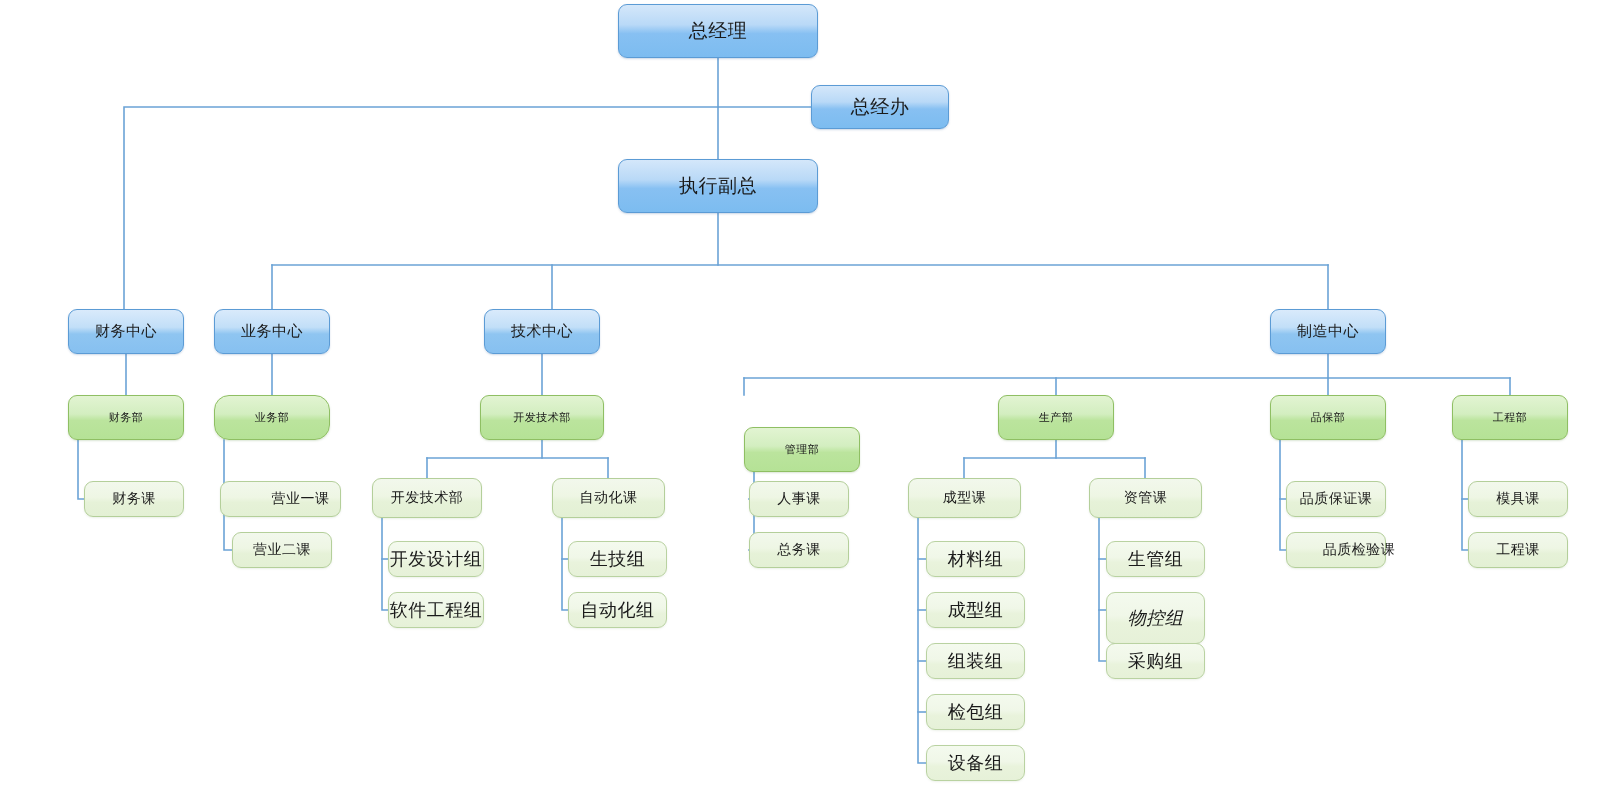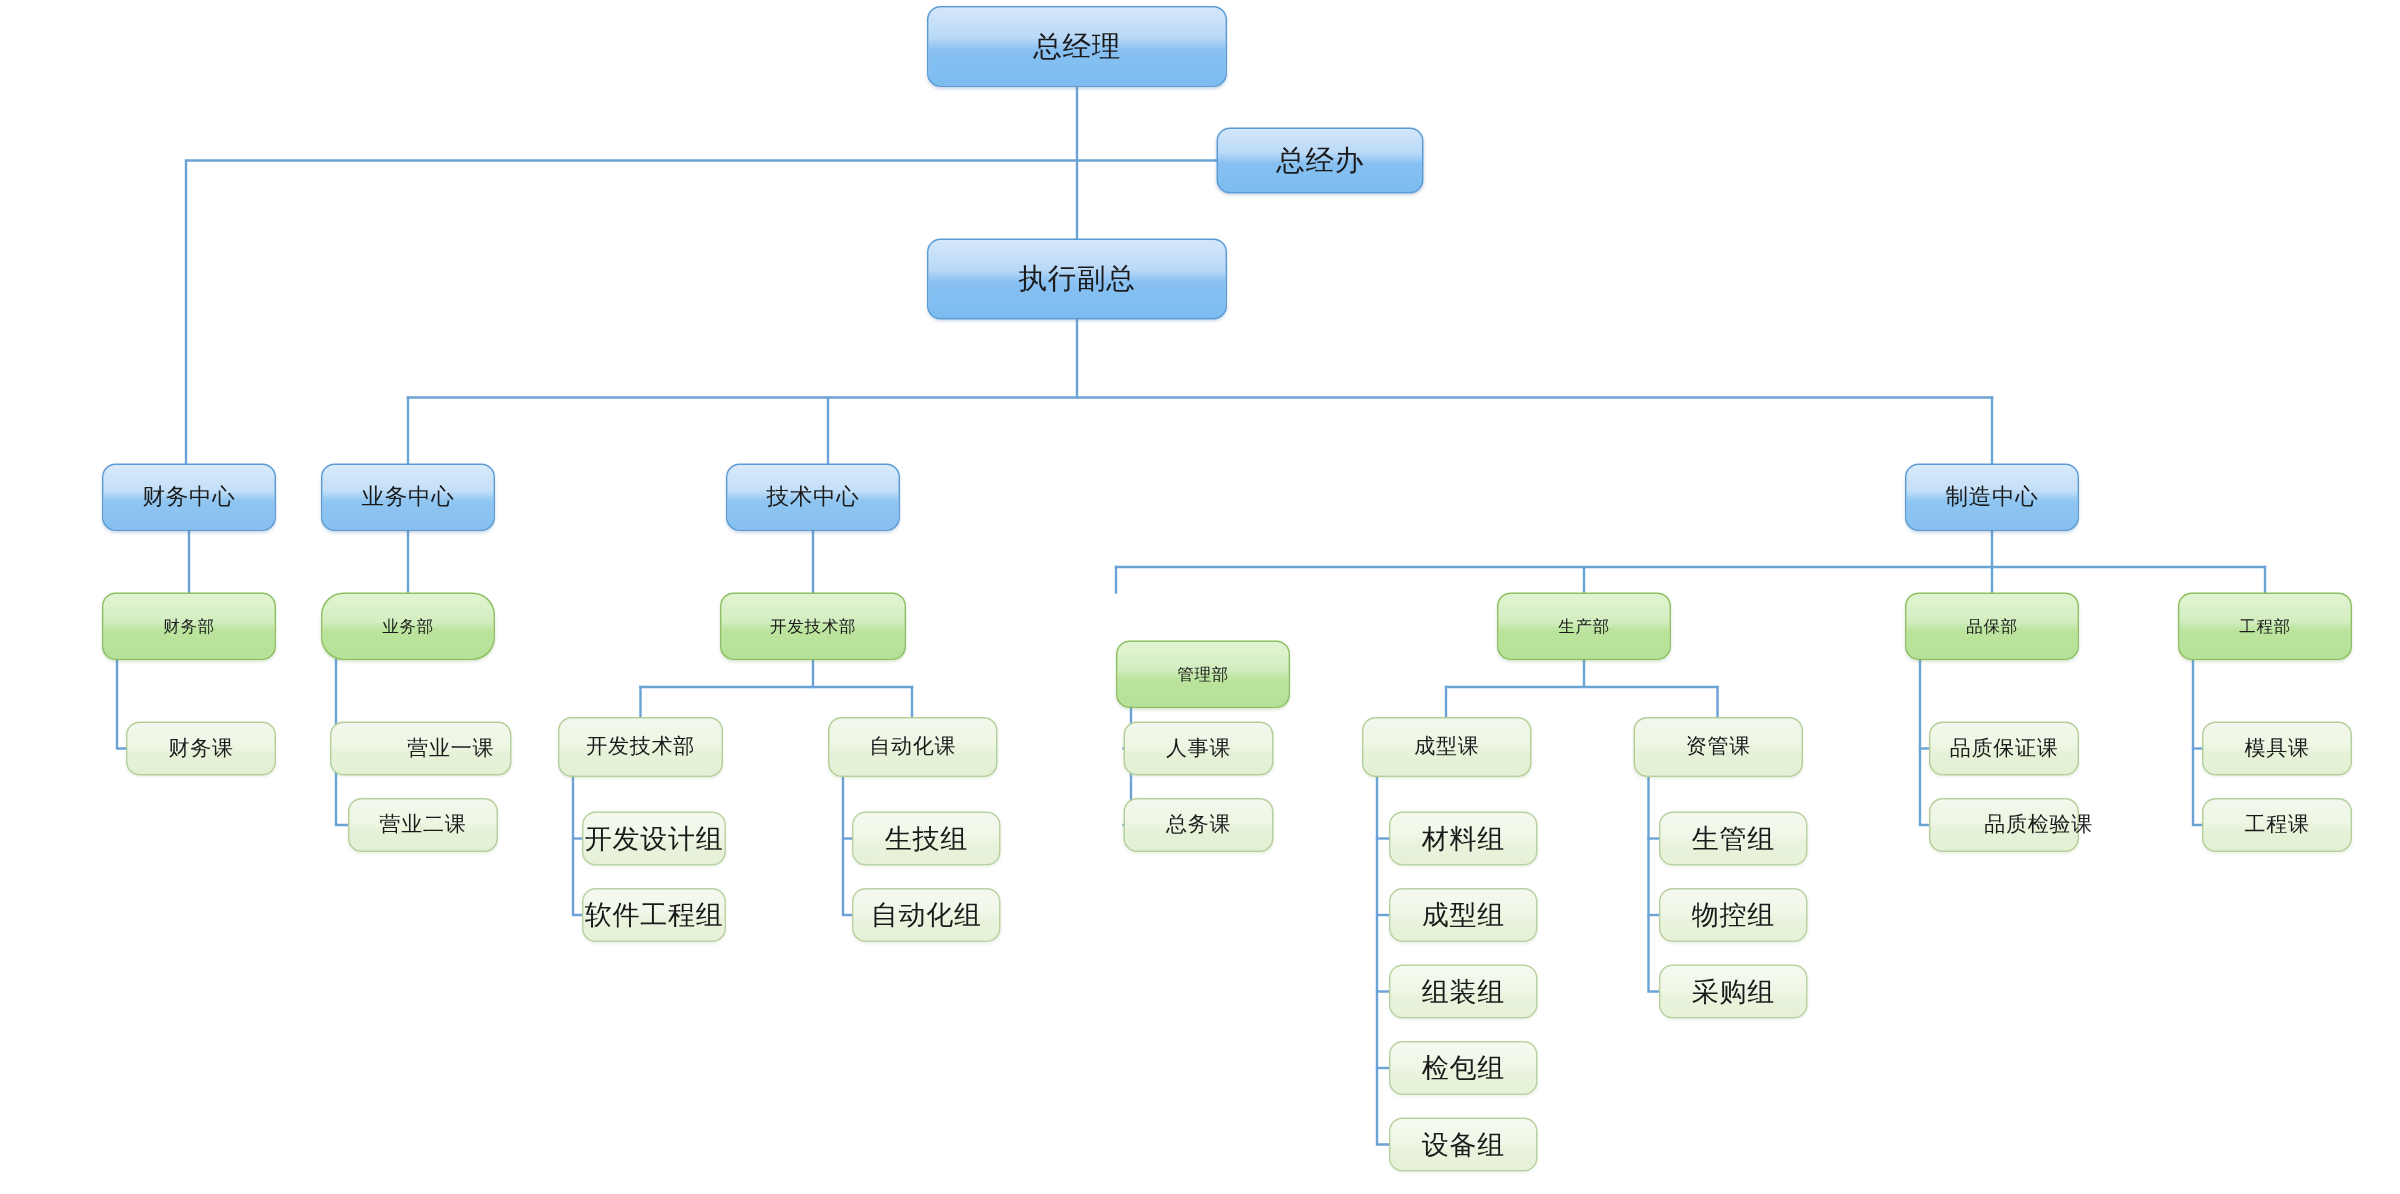--- a/index.html
+++ b/index.html
@@ -144,16 +144,16 @@
       <div class="node lvl-group" style="left: 388px; top: 541px; width: 96px; height: 36px;">开发设计组</div>
       <div class="node lvl-group" style="left: 388px; top: 592px; width: 96px; height: 36px;">软件工程组</div>
       <div class="node lvl-group" style="left: 568px; top: 541px; width: 99px; height: 36px;">生技组</div>
       <div class="node lvl-group" style="left: 568px; top: 592px; width: 99px; height: 36px;">自动化组</div>
       <div class="node lvl-group" style="left: 926px; top: 541px; width: 99px; height: 36px;">材料组</div>
       <div class="node lvl-group" style="left: 926px; top: 592px; width: 99px; height: 36px;">成型组</div>
       <div class="node lvl-group" style="left: 926px; top: 643px; width: 99px; height: 36px;">组装组</div>
       <div class="node lvl-group" style="left: 926px; top: 694px; width: 99px; height: 36px;">检包组</div>
       <div class="node lvl-group" style="left: 926px; top: 745px; width: 99px; height: 36px;">设备组</div>
       <div class="node lvl-group" style="left: 1106px; top: 541px; width: 99px; height: 36px;">生管组</div>
-      <div class="node lvl-group" style="left: 1106px; top: 592px; width: 99px; height: 36px;">物控组</div>
+      <div class="node lvl-group" style="left: 1106px; top: 592px; width: 99px; height: 52px; font-style: italic;">物控组</div>
       <div class="node lvl-group" style="left: 1106px; top: 643px; width: 99px; height: 36px;">采购组</div>
     </div>
 </div>
 
 </body></html>

